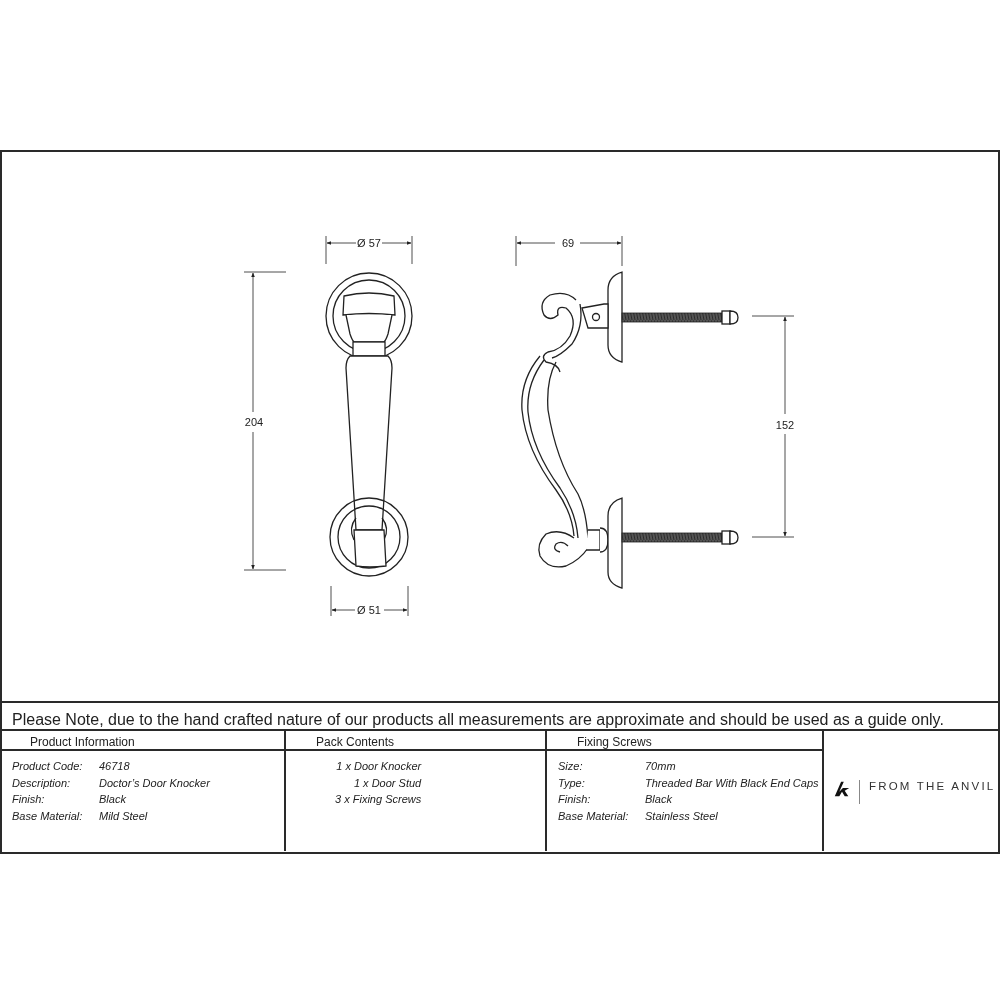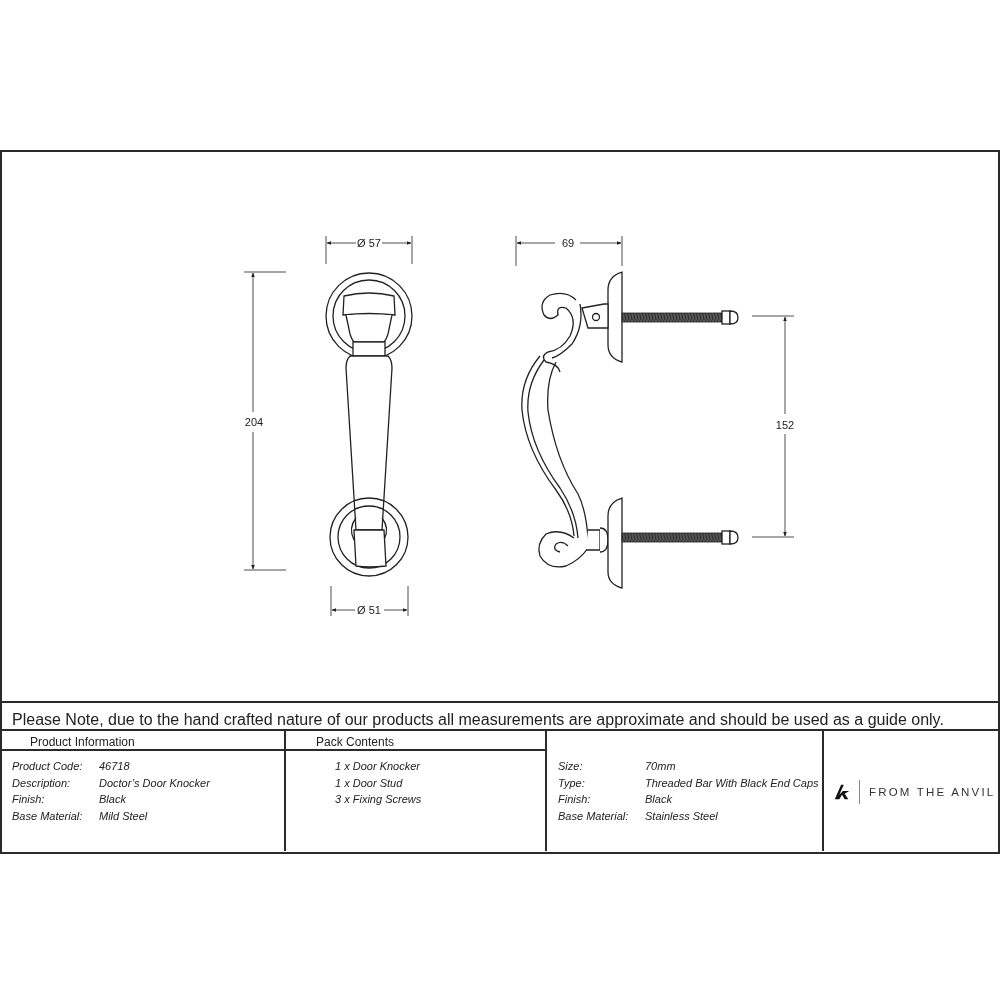--- a/index.html
+++ b/index.html
@@ -8,21 +8,21 @@
   .sheet-right { position:absolute; left:998px; top:150px; width:2px; height:702px; background:#2a2a2a; }
   .drawing { position:absolute; left:0; top:0; width:1000px; height:1000px; }
   .dim { font-size:11px; fill:#222; font-family:"Liberation Sans", sans-serif; }
   .note-row { position:absolute; left:0; top:701px; width:1000px; height:30px; border-top:2px solid #2a2a2a; border-bottom:2px solid #2a2a2a; box-sizing:border-box; }
   .note-text { position:absolute; left:12px; top:8px; font-size:16px; color:#222; }
   .col { position:absolute; top:731px; height:120px; box-sizing:border-box; }
   .col-head { position:absolute; left:0; top:0; right:0; height:20px; border-bottom:2px solid #2a2a2a; box-sizing:border-box; }
   .col-head span { position:absolute; left:0; top:4px; font-size:12px;margin-left:30px; }
   .kv { position:absolute; font-size:11px; line-height:16.6px;font-style:italic; }
   .vline { position:absolute; top:731px; width:2px; height:120px; background:#2a2a2a; }
-  .logo { position:absolute; left:833px; top:780px; display:flex; align-items:center; }
+  .logo { position:absolute; left:833px; top:780px; display:flex; align-items:flex-start; }
   .logo-mark { width:18px; height:18px; }
   .logo-sep { width:1px; height:24px; background:#888; margin:0 9px 0 8px; }
   .logo-text { font-size:11.5px; letter-spacing:2.2px; color:#333; }
 </style>
 </head>
 <body>
 
 <div class="sheet"></div>
 <div class="sheet-right"></div>
 
@@ -136,33 +136,36 @@
   </div>
   <div class="kv" style="left:99px; top:27px;">
     <div>46718</div>
     <div>Doctor’s Door Knocker</div>
     <div>Black</div>
     <div>Mild Steel</div>
   </div>
 </div>
 <div class="vline" style="left:284px;"></div>
 
-<div class="col" style="left:286px; width:259px;">
+<div class="col" style="left:286px; width:259px;text-align:right;">
   <div class="col-head">
     <span>Pack Contents</span>
   </div>
   <div class="kv" style="left:11px; top:27px;margin-left:38px;">
     <div>1 x Door Knocker</div>
     <div>1 x Door Stud</div>
     <div>3 x Fixing Screws</div>
   </div>
 </div>
 <div class="vline" style="left:545px;"></div>
 
 <div class="col" style="left:547px; width:276px;">
+  <div class="col-head">
+    <span>Fixing Screws</span>
+  </div>
   <div class="kv" style="left:11px; top:27px;">
     <div>Size:</div>
     <div>Type:</div>
     <div>Finish:</div>
     <div>Base Material:</div>
   </div>
   <div class="kv" style="left:98px; top:27px;">
     <div>70mm</div>
     <div>Threaded Bar With Black End Caps</div>
     <div>Black</div>

